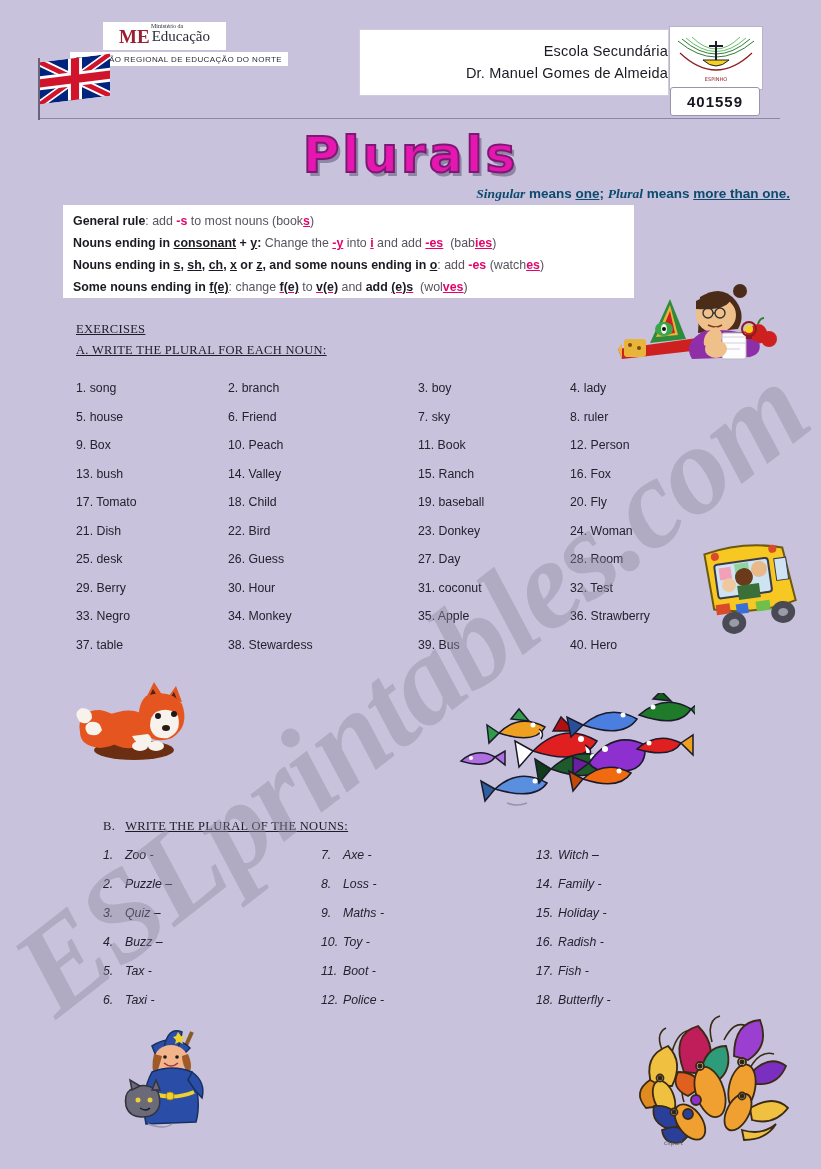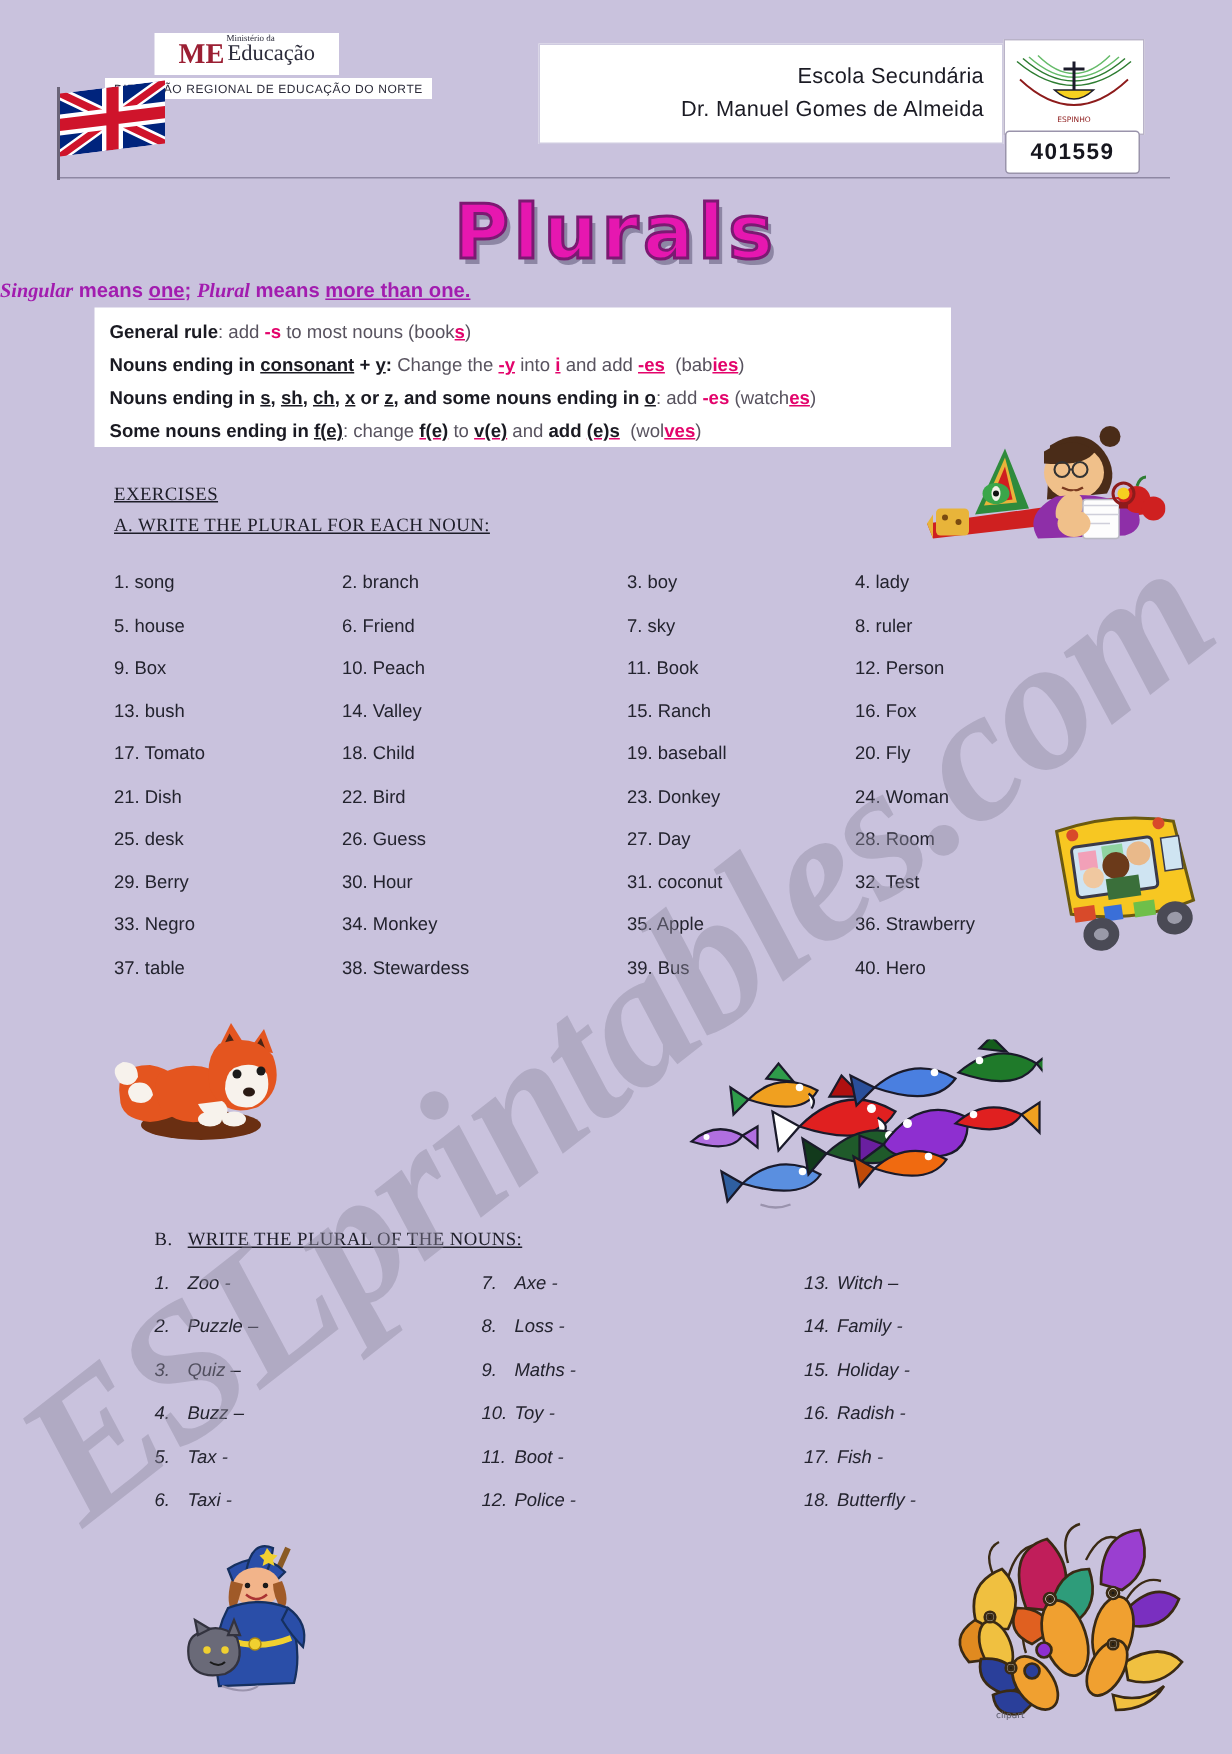--- a/index.html
+++ b/index.html
@@ -43,21 +43,21 @@
 
   .flagpole{position:absolute;left:38px;top:58px;width:2px;height:62px;background:#6a6478;}
   .uk-flag{position:absolute;left:40px;top:58px;width:70px;height:44px;
     transform:skewY(-7deg);overflow:hidden;}
   .rule-line{position:absolute;left:40px;top:118px;width:740px;height:1px;background:#8e87a3;}
 
   .school-box{
     position:absolute;left:359px;top:29px;width:310px;height:67px;
     background:#fff;border:1px solid #cfcbe0;
     display:flex;flex-direction:column;align-items:flex-end;justify-content:center;
-    padding-right:12px;box-sizing:border-box;
+    box-sizing:border-box;
   }
   .school-box div{
     font-family:"Liberation Sans", sans-serif;
     font-size:14.5px;color:#1b1b24;line-height:1.45;letter-spacing:.2px;
   }
   .logo-box{
     position:absolute;left:669px;top:26px;width:92px;height:62px;
     background:#fff;border:1px solid #b9b3c8;overflow:hidden;
   }
   .code-box{
@@ -71,23 +71,23 @@
   
   .title{
     position:absolute;left:0;top:126px;width:821px;text-align:center;z-index:4;
     font-family:"DejaVu Sans", sans-serif;
     font-size:50px;font-weight:700;letter-spacing:3px;
     color:#e617b0;
     -webkit-text-stroke:2px #7b1a72;
     text-shadow:3px 4px 0 #8d86a4;
   }
   .subtitle{
-    position:absolute;left:0;top:186px;width:790px;text-align:left;z-index:4;
+    position:absolute;left:0;top:186px;width:790px;text-align:right;z-index:4;
     font-family:"Liberation Sans",sans-serif;
-    font-size:13.5px;font-weight:700;color:#a21caf;
+    font-size:13.5px;font-weight:700;color:#0c4a6e;
   }
   .subtitle i{font-family:"Liberation Serif",serif;font-style:italic;}
   .subtitle u{text-decoration:underline;}
 
   
   .rules{
     position:absolute;left:63px;top:205px;width:571px;height:93px;
     background:#fff;box-sizing:border-box;padding:7px 0 0 10px;z-index:4;
   }
   .rules p{

